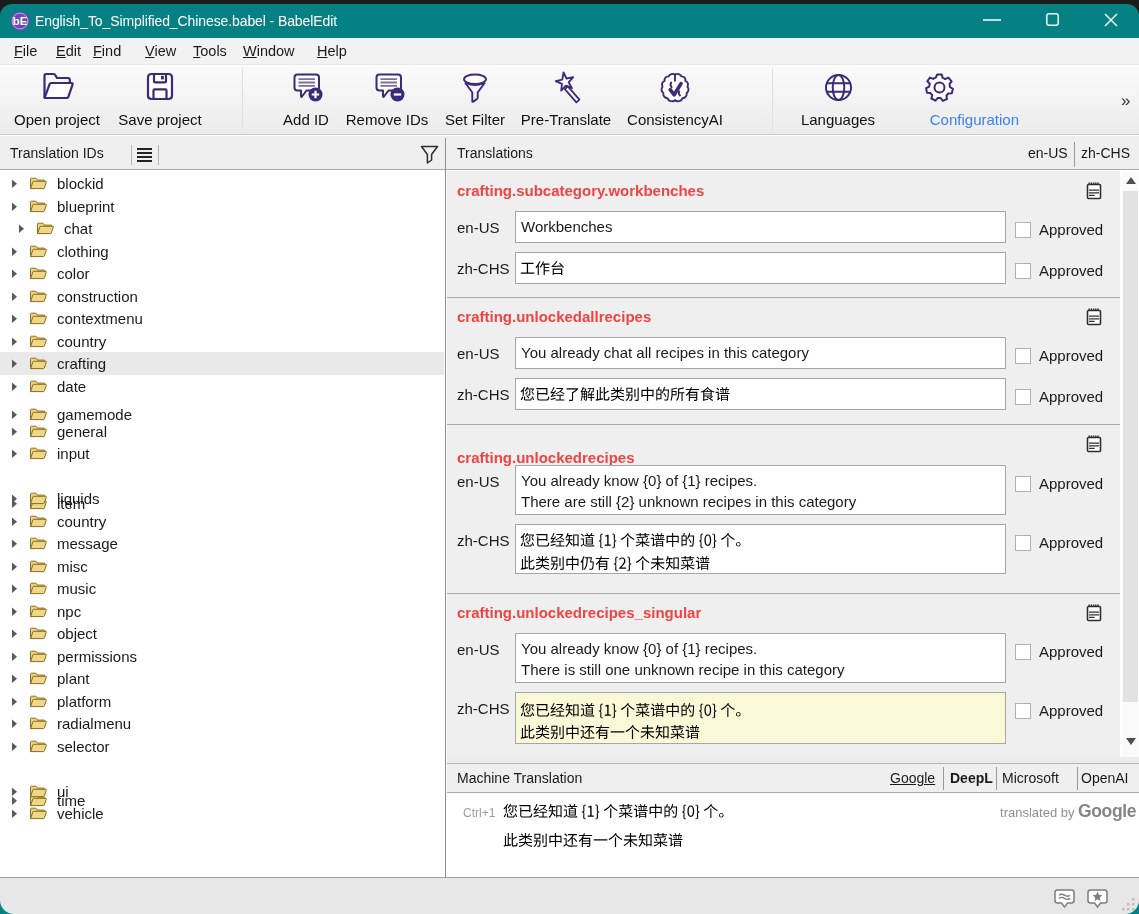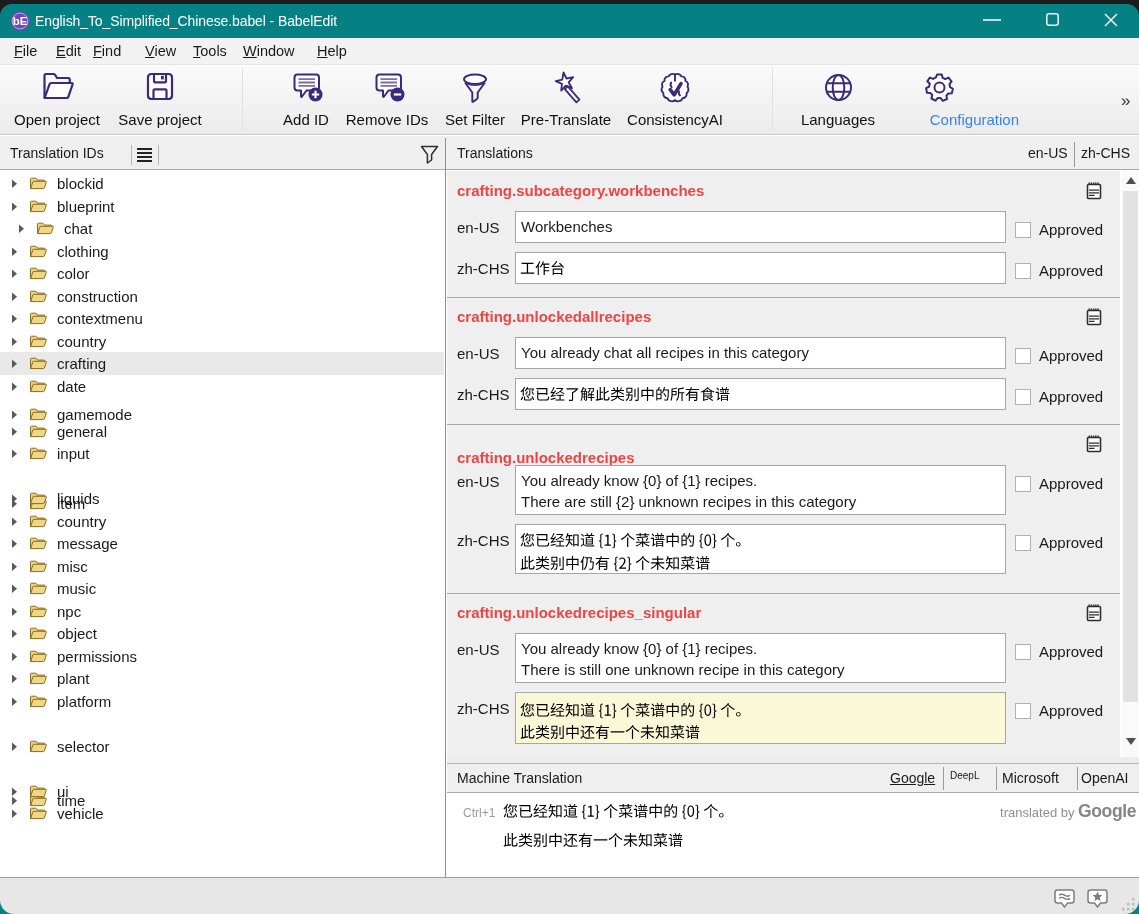--- a/index.html
+++ b/index.html
@@ -345,20 +345,29 @@
     </div>
     <div class="treerow" style="top:689.8px;">
       <svg class="abs" style="left:11px;top:7px" width="7" height="10">
         <path d="M1 0.5 L6 4.8 L1 9.1 Z" fill="#5a5a5a"></path>
       </svg>
       <svg class="abs" style="left:29px;top:4px" width="19" height="14" viewBox="0 0 19 14">
         <use href="#folder"></use>
       </svg>
       <div class="tlabel">platform</div>
     </div>
+    <div class="treerow" style="top:712.2px;">
+      <svg class="abs" style="left:11px;top:7px" width="7" height="10">
+        <path d="M1 0.5 L6 4.8 L1 9.1 Z" fill="#5a5a5a"></path>
+      </svg>
+      <svg class="abs" style="left:29px;top:4px" width="19" height="14" viewBox="0 0 19 14">
+        <use href="#folder"></use>
+      </svg>
+      <div class="tlabel">radialmenu</div>
+    </div>
     <div class="treerow" style="top:734.8px;">
       <svg class="abs" style="left:11px;top:7px" width="7" height="10">
         <path d="M1 0.5 L6 4.8 L1 9.1 Z" fill="#5a5a5a"></path>
       </svg>
       <svg class="abs" style="left:29px;top:4px" width="19" height="14" viewBox="0 0 19 14">
         <use href="#folder"></use>
       </svg>
       <div class="tlabel">selector</div>
     </div>
     <div class="treerow" style="top:757.2px;margin-top:32px;">
@@ -475,21 +484,21 @@
 <svg class="abs" style="left:1126px;top:177px" width="10" height="7">
       <path d="M5 0 L10 7 L0 7 Z" fill="#4f4f4f"></path>
     </svg>
 <svg class="abs" style="left:1126px;top:738px" width="10" height="7">
       <path d="M5 7 L10 0 L0 0 Z" fill="#4f4f4f"></path>
     </svg>
 <div class="abs" style="left:447px;top:757px;width:692px;height:6px;background:#ececec"></div>
 <div class="abs" style="left:447px;top:763px;width:692px;height:30px;background:#efefef;border-top:1px solid #b5b5b5;border-bottom:1px solid #a8a8a8"></div>
 <div class="abs" style="left:457px;top:770px;font-size:14px;color:#1a1a1a">Machine Translation</div>
 <div class="abs" style="left:890px;top:770px;font-size:14px;color:#1a1a1a;text-decoration:underline;">Google</div>
-<div class="abs" style="left:950px;top:770px;font-size:10px;color:#1a1a1a;">DeepL</div>
+<div class="abs" style="left:950px;top:770px;font-size:14px;color:#1a1a1a;font-weight:bold;">DeepL</div>
 <div class="abs" style="left:1002px;top:770px;font-size:14px;color:#1a1a1a;">Microsoft</div>
 <div class="abs" style="left:1081px;top:770px;font-size:14px;color:#1a1a1a;">OpenAI</div>
 <div class="vsep" style="left:943px;top:767px;height:23px;background:#9a9a9a"></div>
 <div class="vsep" style="left:996px;top:767px;height:23px;background:#9a9a9a"></div>
 <div class="vsep" style="left:1077px;top:767px;height:23px;background:#9a9a9a"></div>
 <div class="abs" style="left:447px;top:794px;width:692px;height:83px;background:#fff"></div>
 <div class="abs" style="left:463px;top:806px;font-size:12px;color:#9b9b9b">Ctrl+1</div>
 <svg class="zht" style="left:503px;top:802px" width="230" height="18" viewBox="0 0 230 18">
       <g transform="translate(0,14.7)">
         <use href="#zhC"></use>

